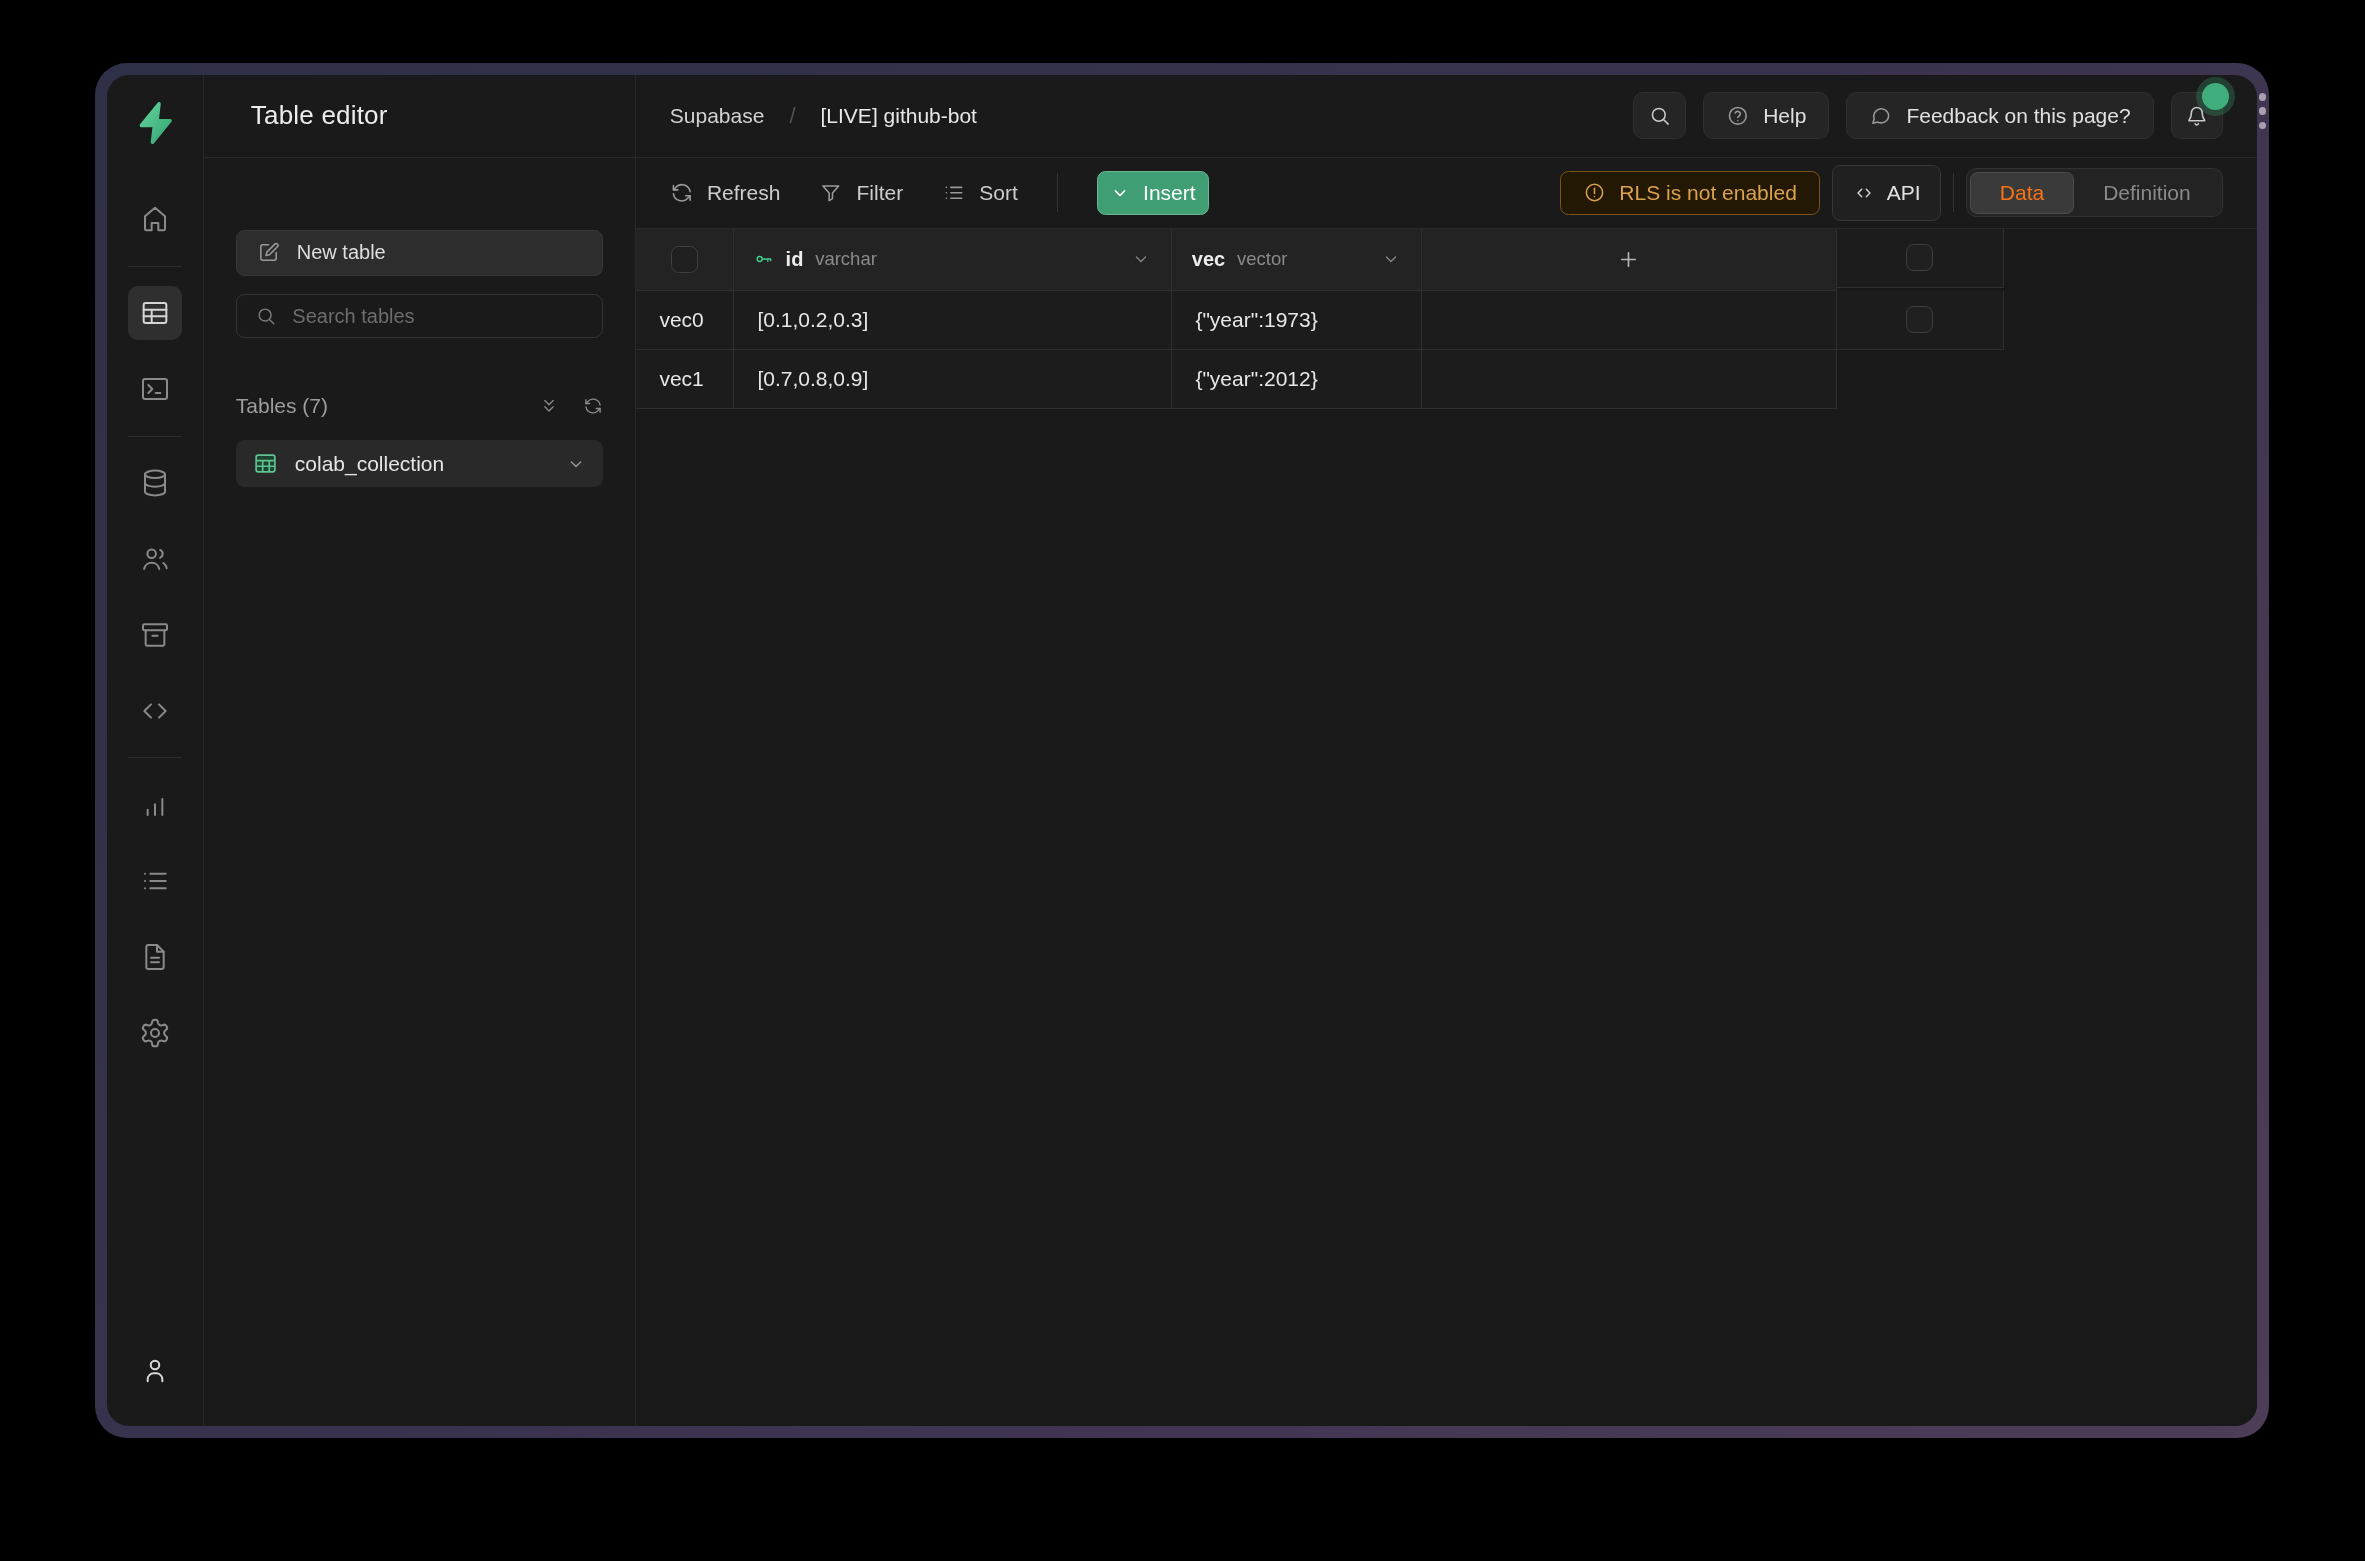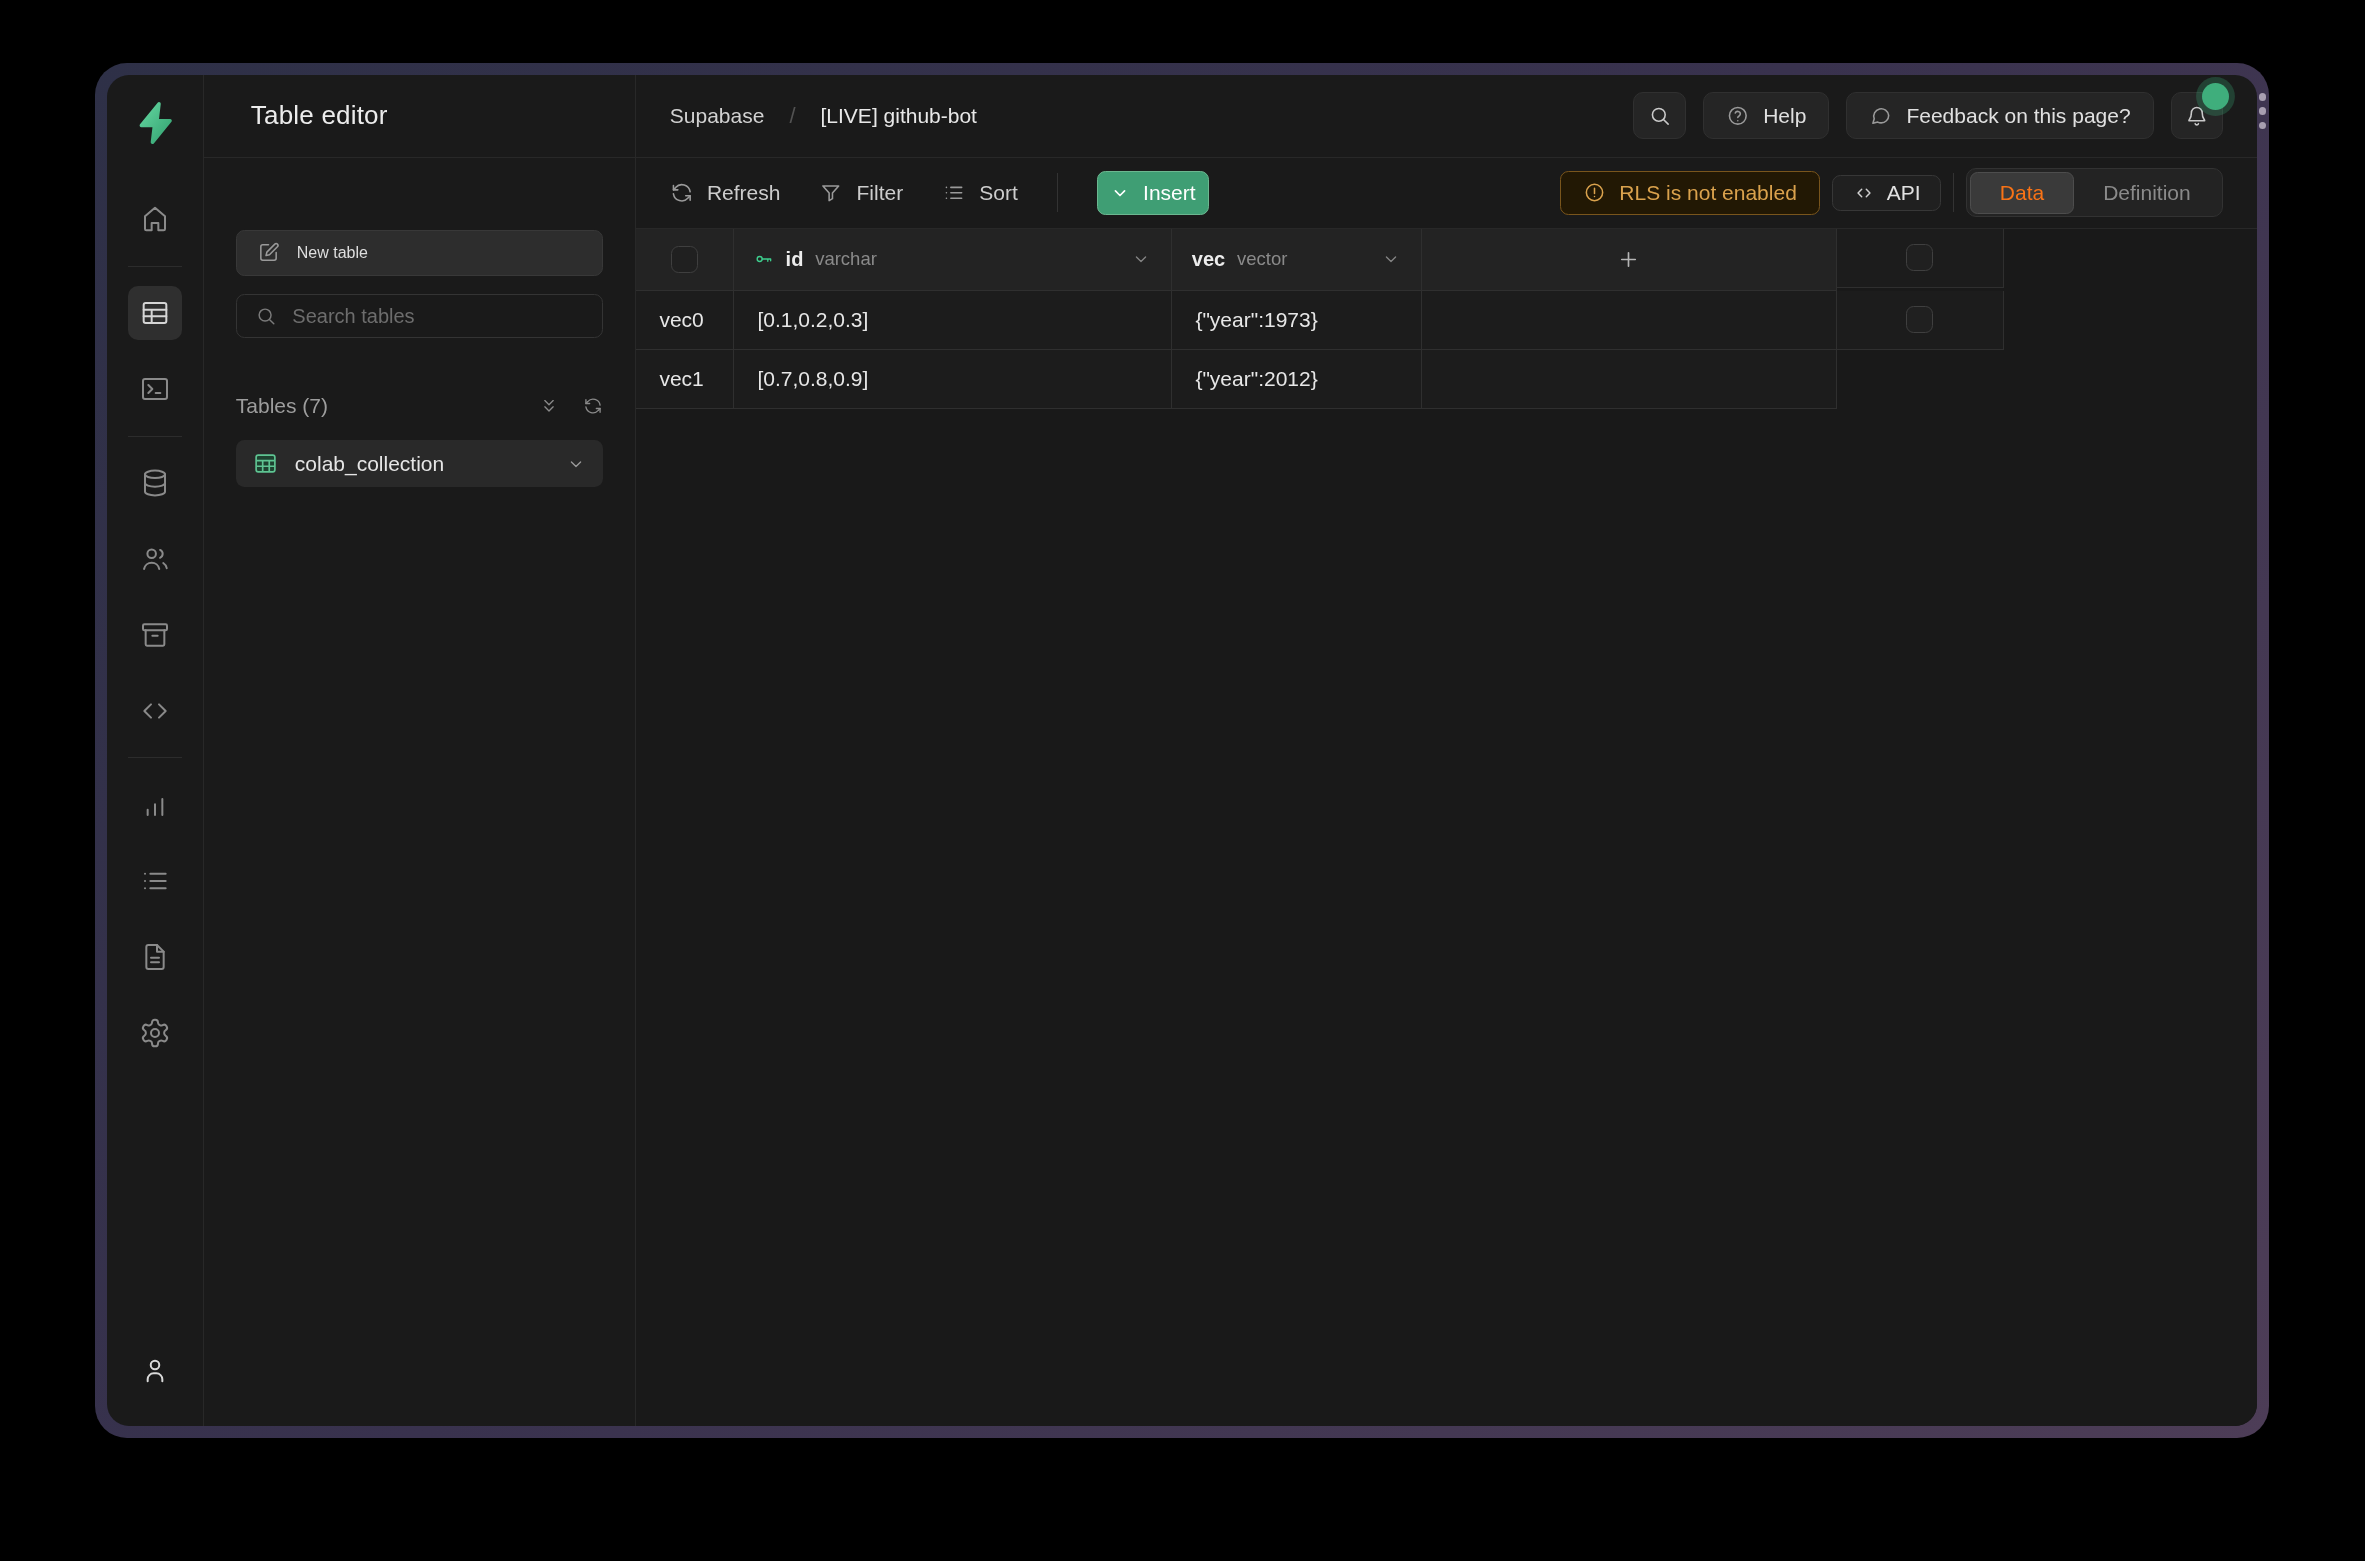--- a/index.html
+++ b/index.html
@@ -43,21 +43,21 @@
     display:flex; align-items:center; padding:0 47px; }
   .sidebar-title { font-size:26px; font-weight:500; color:#ececec; letter-spacing:0.2px; }
   .sidebar-body { padding:35px 32px; display:flex; flex-direction:column; }
   .schema-select { height:46px; border:0.8px solid #363636; border-radius:10px;
     background:#1d1d1d; display:flex; align-items:center; padding:0 22px; cursor:pointer; }
   .schema-label { color:#8c8c8c; font-size:20px; }
   .schema-value { color:#ededed; font-size:20px; font-weight:500; margin-left:23.6px; }
   .schema-select .chev2 { margin-left:auto; color:#8c8c8c; }
   .new-table-btn { margin-top:37px; height:46px; background:#2d2d2d;
     border:0.8px solid #383838; border-radius:8.4px; display:flex; align-items:center;
-    gap:17px; padding:0 20px; color:#dedede; font-size:16px; cursor:pointer; }
+    gap:17px; padding:0 20px; color:#dedede; font-size:20px; cursor:pointer; }
   .new-table-btn .ic { color:#9a9a9a; width:23px; height:23px; }
   .search-tables { margin-top:18.5px; height:44px; border:0.8px solid #343434;
     border-radius:8.4px; display:flex; align-items:center; gap:15px; padding:0 18.5px; }
   .search-tables .ic { color:#7a7a7a; width:22px; height:22px; }
   .search-tables input { flex:1; background:transparent; border:none; outline:none;
     color:#dcdcdc; font-size:20px; font-family:inherit; }
   .search-tables input::placeholder { color:#6d6d6d; }
   .tables-head { margin-top:56px; display:flex; align-items:center; color:#9d9d9d; font-size:21px; }
   .tables-head .acts { margin-left:auto; display:flex; gap:23.6px; color:#8a8a8a; }
   .table-item { margin-top:22px; height:47px; background:#292929; border-radius:8.4px;
@@ -92,21 +92,21 @@
   .vsep { width:0.8px; height:39px; background:#333; }
   .insert-btn { height:44px; border-radius:8.4px; background:#3f9e74;
     border:0.8px solid #6cb790; color:#fff; font-size:21px; display:flex;
     align-items:center; gap:13.5px; padding:0 12px; cursor:pointer; }
   .insert-btn .ic { width:20px; height:20px; stroke-width:2; }
   .toolbar-right { margin-left:auto; display:flex; align-items:center; gap:12px; }
   .rls-pill { height:44px; border-radius:8.4px; border:0.8px solid #79551c;
     background:#221804; color:#daa24d; display:flex; align-items:center;
     gap:13.5px; padding:0 22px; font-size:21px; cursor:pointer; }
   .rls-pill .ic { width:23px; height:23px; }
-  .api-btn { height:36px; border-radius:8.4px; border:0.8px solid #373737; background:#202020;
+  .api-btn { height:56px; border-radius:8.4px; border:0.8px solid #373737; background:#202020;
     color:#e2e2e2; display:flex; align-items:center; gap:11.8px; padding:0 20px;
     font-size:21px; cursor:pointer; }
   .api-btn .ic { color:#cfcfcf; width:22px; height:22px; }
   .segmented { height:49px; border-radius:10px; border:0.8px solid #323232;
     background:#232323; display:flex; align-items:center; padding:2.5px; }
   .seg { height:42px; padding:0 29px; border-radius:7.6px; display:flex;
     align-items:center; font-size:21px; color:#8a8a8a; cursor:pointer; }
   .seg.active { background:#3a3a3a; border:0.8px solid #4d4d4d; color:#f97316; }
   
   .grid-area { flex:1; background:#191919; overflow:hidden; }

